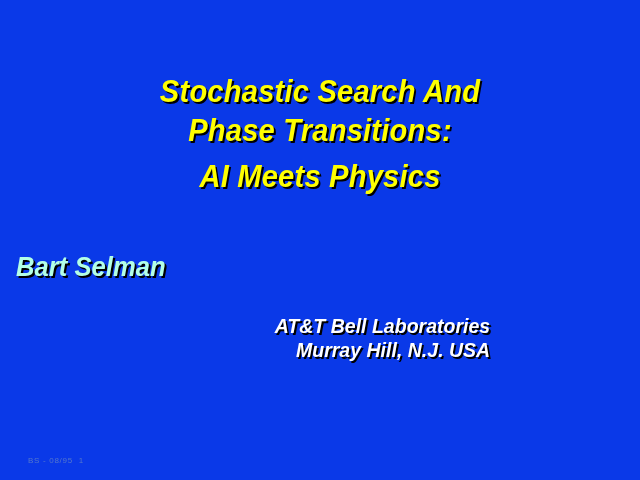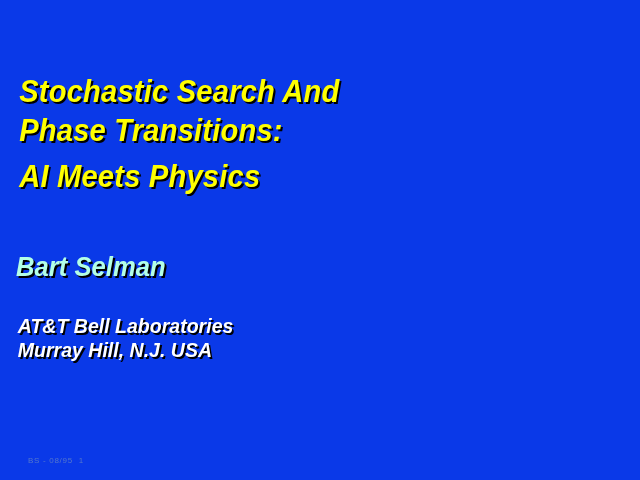--- a/index.html
+++ b/index.html
@@ -21,20 +21,21 @@
     background: #0a39e8;
     overflow: hidden;
   }
 
   
   #title-block {
     position: absolute;
     left: 0;
     top: 72px;
     width: 640px;
+    text-align: center;
   }
   .title-line {
     display: block;
     font-family: "Liberation Sans Narrow", "Liberation Sans", "DejaVu Sans", sans-serif;
     font-size: 31px;
     line-height: 39px;
     font-weight: bold;
     font-style: italic;
     letter-spacing: 0.2px;
     color: #ffff00;
@@ -65,21 +66,21 @@
     white-space: nowrap;
     transform: scaleX(0.95);
   }
 
   
   #affiliation-block {
     position: absolute;
     left: 0;
     top: 314px;
     width: 508px;
-    text-align: left;
+    text-align: right;
   }
   .affiliation-line {
     display: block;
     font-family: "Liberation Sans Narrow", "Liberation Sans", "DejaVu Sans", sans-serif;
     font-size: 21px;
     line-height: 24px;
     font-weight: bold;
     font-style: italic;
     color: #ffffff;
     text-shadow: 2px 2px 0 #000000;

